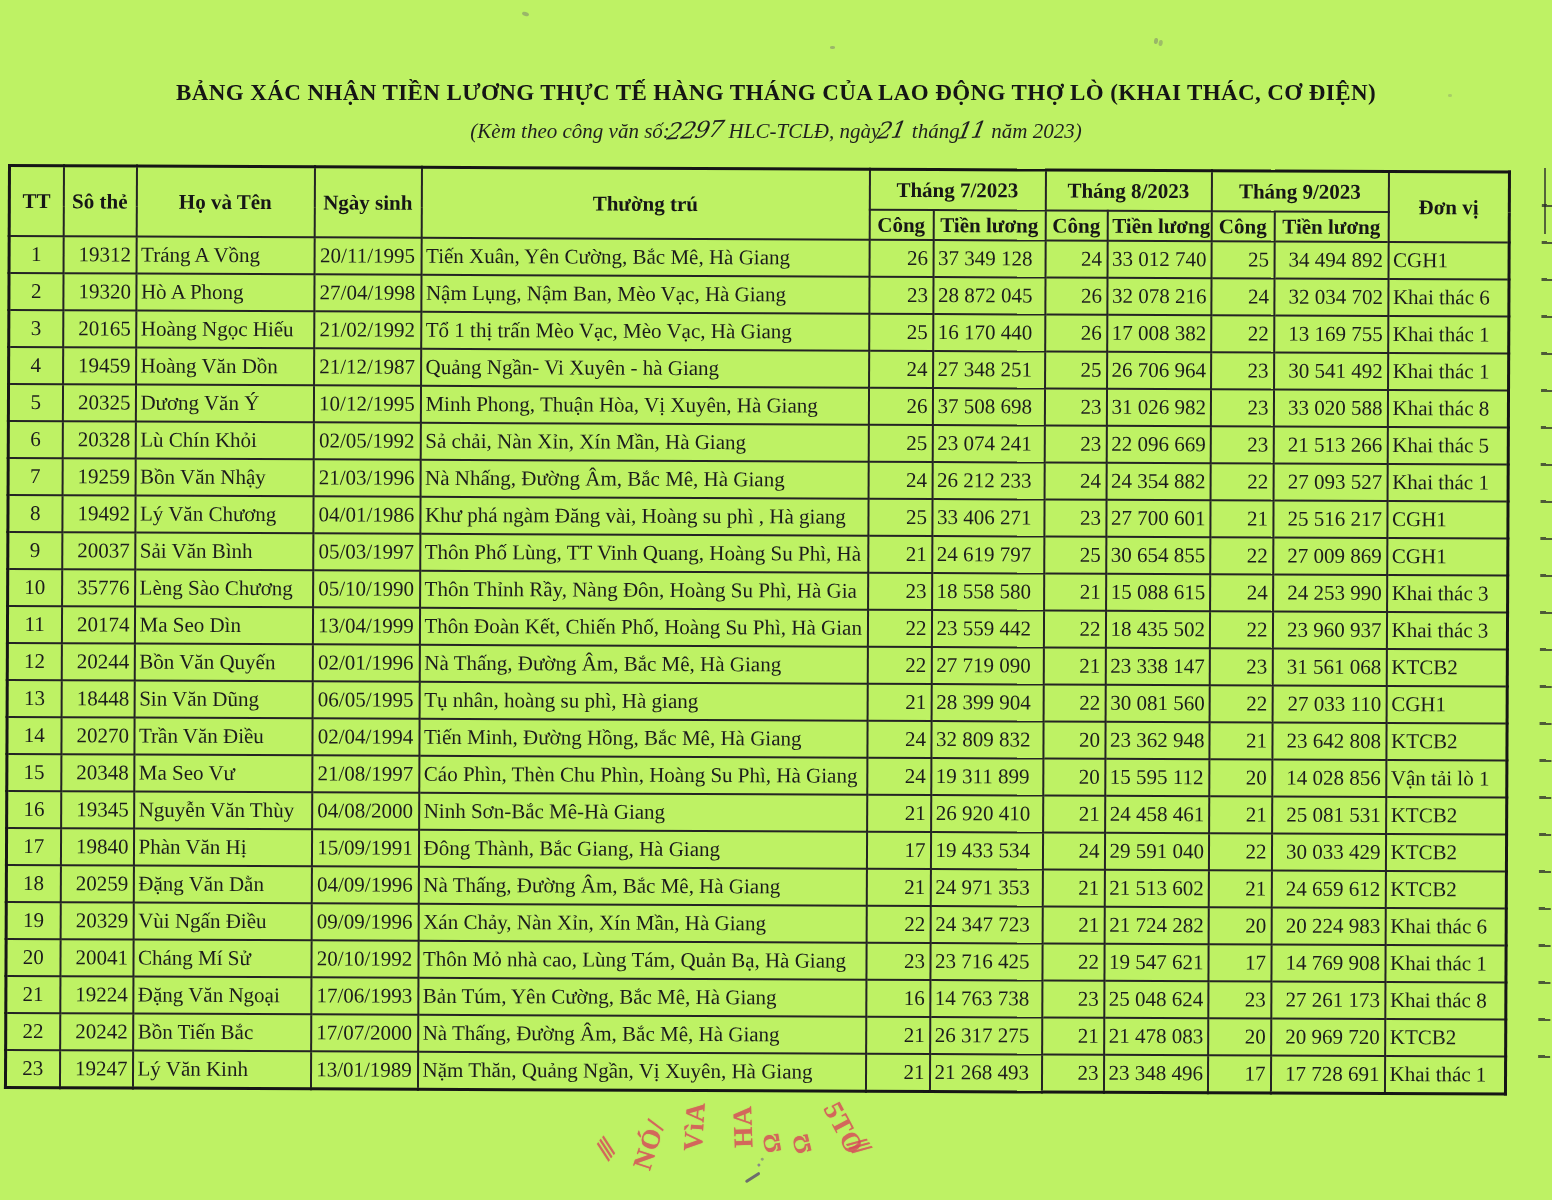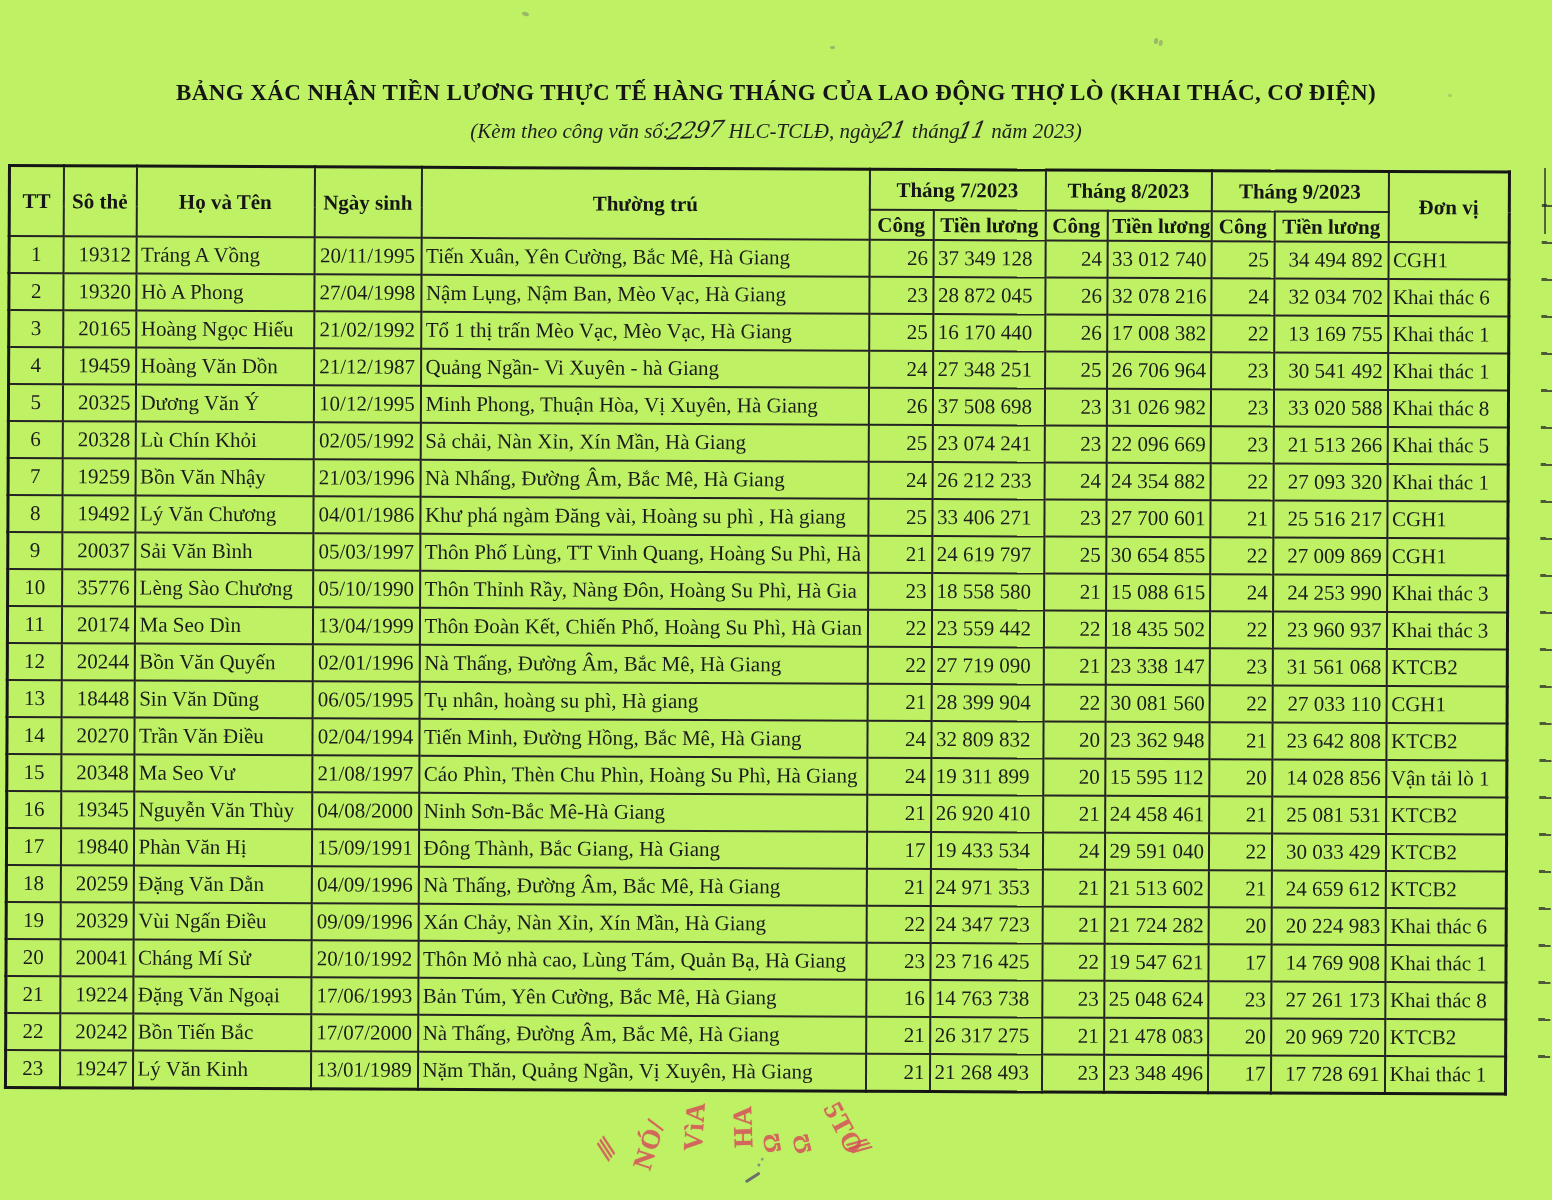--- a/index.html
+++ b/index.html
@@ -264,21 +264,21 @@
             <td class="col-tt">7</td>
             <td class="col-so_the">19259</td>
             <td class="col-name">Bồn Văn Nhậy</td>
             <td class="col-dob">21/03/1996</td>
             <td class="col-address">Nà Nhấng, Đường Âm, Bắc Mê, Hà Giang</td>
             <td class="col-c7">24</td>
             <td class="col-l7">26 212 233</td>
             <td class="col-c8">24</td>
             <td class="col-l8">24 354 882</td>
             <td class="col-c9">22</td>
-            <td class="col-l9">27 093 320</td>
+            <td class="col-l9">27 093 527</td>
             <td class="col-unit">Khai thác 1</td>
           </tr>
           <tr>
             <td class="col-tt">8</td>
             <td class="col-so_the">19492</td>
             <td class="col-name">Lý Văn Chương</td>
             <td class="col-dob">04/01/1986</td>
             <td class="col-address">Khư phá ngàm Đăng vài, Hoàng su phì , Hà giang</td>
             <td class="col-c7">25</td>
             <td class="col-l7">33 406 271</td>

